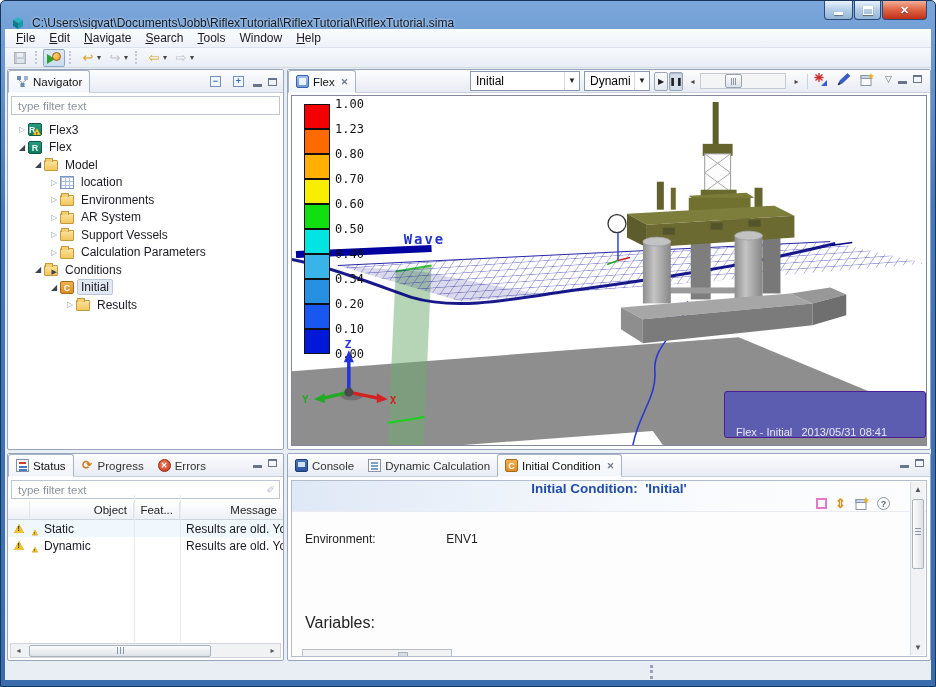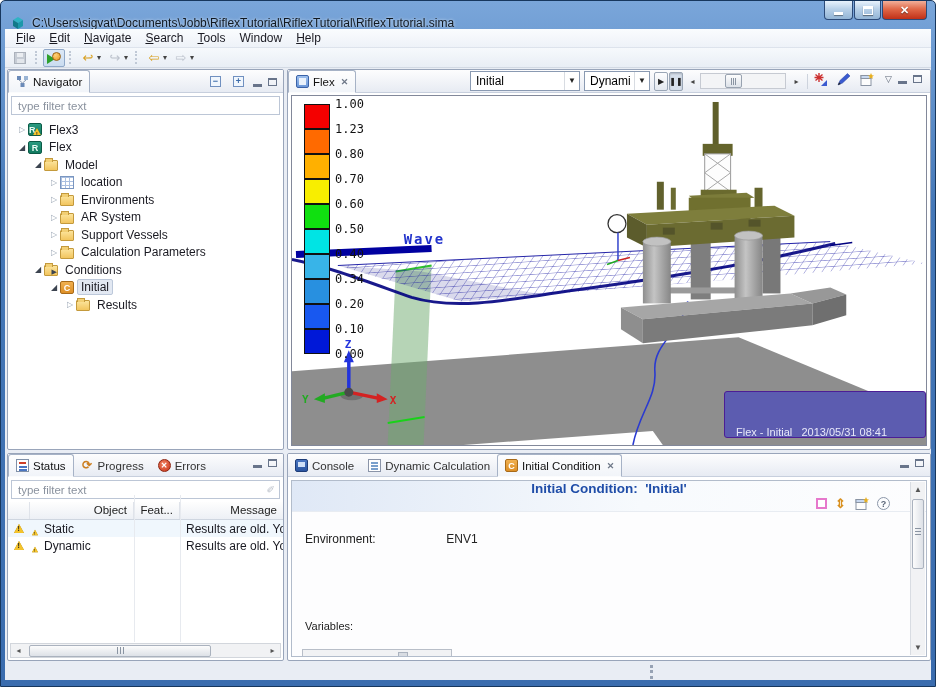--- a/index.html
+++ b/index.html
@@ -129,21 +129,21 @@
   .runbtn { width:78px; text-align:center; }
   .runbtn.stop { margin-left:24px; }
   .runicon { width:27px; height:27px; border-radius:50%; margin:0 auto 7px; position:relative; }
   .run-blue { background:radial-gradient(circle at 35% 28%,#c2e0fa,#3a8ad8 50%,#0f50a8); border:2px solid #didnotuse; border:2px solid #5a7ca8; }
   .run-green { background:radial-gradient(circle at 35% 28%,#c6eeb2,#34ae34 50%,#0e7a0e); border:2px solid #7a9a7a; }
   .run-gray { background:radial-gradient(circle at 35% 28%,#f0f0f0,#a8a8a8 50%,#7e7e7e); border:2px solid #9a9a9a; }
   .runicon .play { position:absolute; left:10px; top:6px; border-left:10px solid #fff; border-top:6.5px solid transparent; border-bottom:6.5px solid transparent; }
   .runicon .stopsq { position:absolute; left:8px; top:8px; width:9px; height:9px; background:#5e5e5e; border-radius:1px; }
   .runlab { font-size:11.5px; color:#1a1a22; }
   .runlab.dis { color:#9aa0a8; }
-  .vars { position:absolute; bottom:24px; left:13px; font-size:11px; color:#222; }
+  .vars { position:absolute; bottom:24px; left:13px; font-size:16px; color:#222; }
   .vscroll { position:absolute; right:1px; top:1px; bottom:1px; width:15px; background:#f1f2f4; border-left:1px solid #d8dce2; }
   .vs-ar { position:absolute; left:0; width:100%; height:15px; text-align:center; font-size:8px; color:#555; line-height:15px; }
   .vs-thumb { position:absolute; left:1px; width:12px; top:17px; height:70px; background:linear-gradient(90deg,#fcfcfc,#dde1e7);
     border:1px solid #aab2be; border-radius:2px; }
   .vs-thumb:after { content:""; position:absolute; left:2px; right:2px; top:31px; height:1px; background:#8a94a2; box-shadow:0 3px 0 #8a94a2,0 -3px 0 #8a94a2; }
   .partial-hs { position:absolute; bottom:-8px; left:10px; width:150px; height:15px; background:#f1f2f4; border:1px solid #b8bec8; }
   .partial-hs i { position:absolute; left:95px; top:2px; width:10px; height:9px; background:#d8dce2; border:1px solid #aab2be; }
   .sash-dots { position:absolute; width:3px; height:14px; border-left:3px dotted #97a2b4; }
   
   .ic12 { width:13px; height:13px; position:relative; flex:none; }

